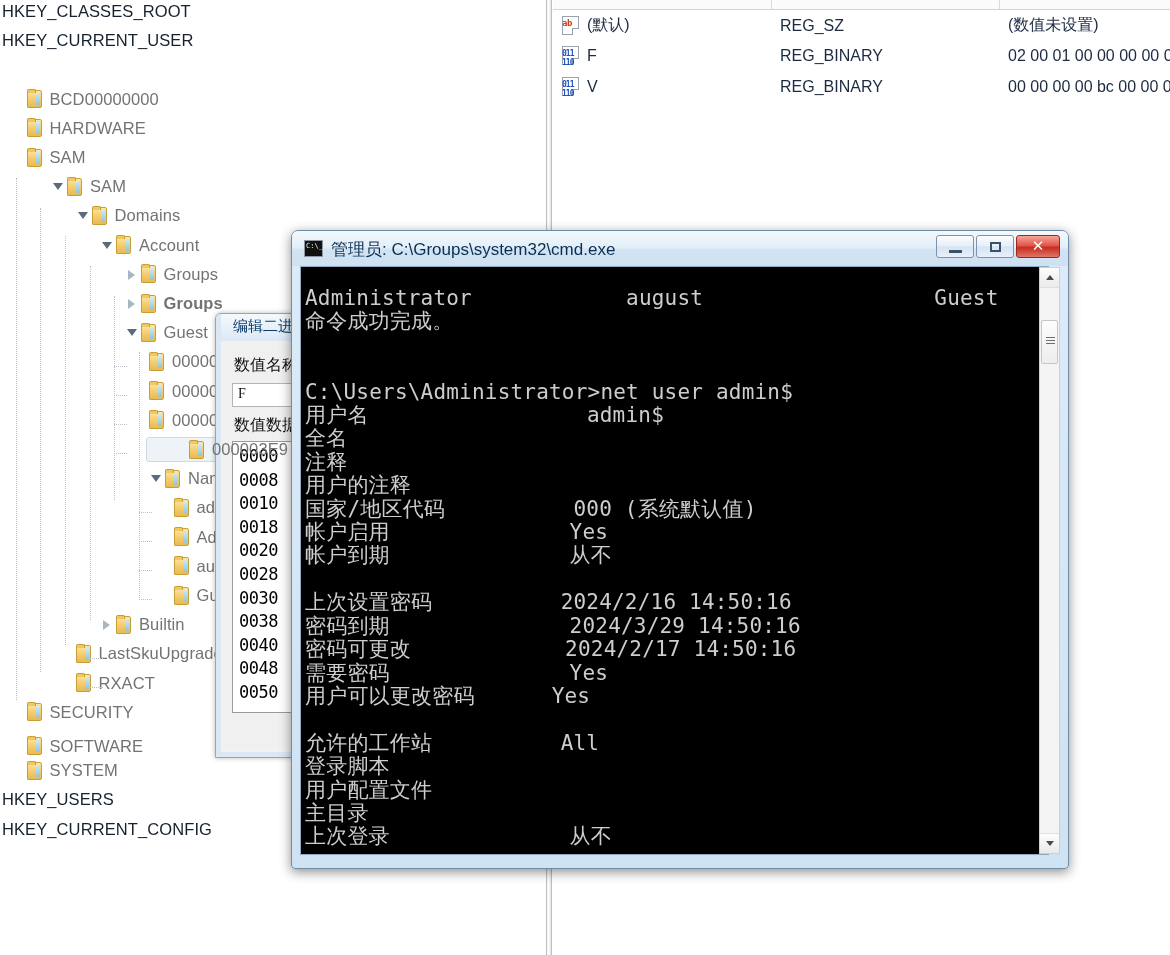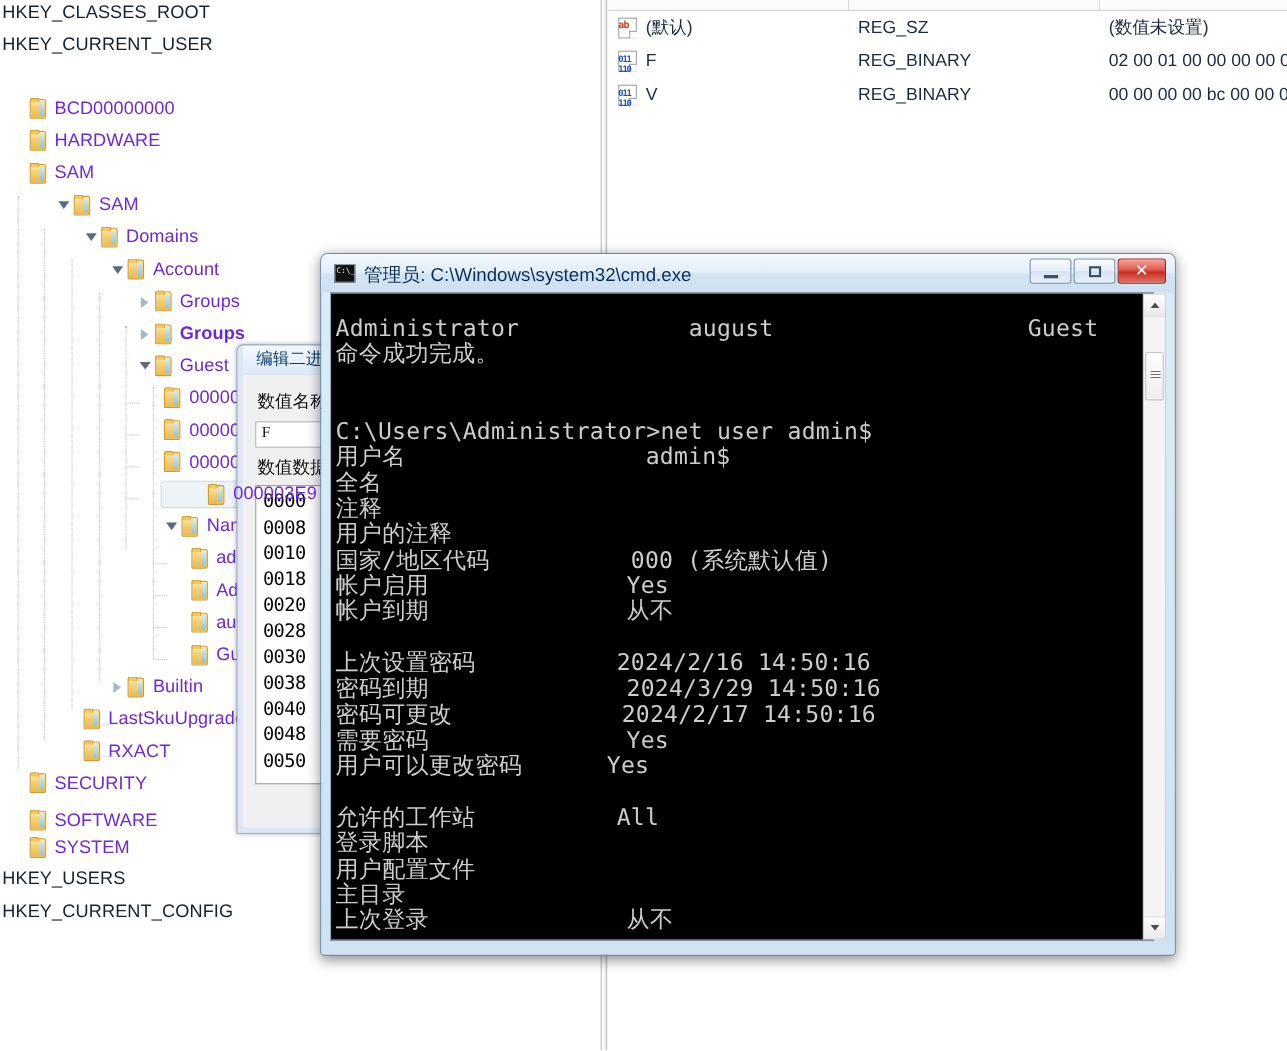--- a/index.html
+++ b/index.html
@@ -13,21 +13,21 @@
   
   #regtree{
     position:absolute;left:0;top:0;width:548px;height:955px;
     background:#ffffff;overflow:hidden;
   }
   .tnode{
     position:absolute;height:29px;display:flex;align-items:center;
     white-space:nowrap;
   }
   .tlabel{
-    font-size:16.5px;color:#6d28d9;letter-spacing:.1px;
+    font-size:16.5px;color:#737373;letter-spacing:.1px;
   }
   .troot .tlabel{color:#16212e;}
   .folder{
     width:17px;height:20px;margin-right:6px;position:relative;flex:none;
     display:inline-block;
   }
   .folder .back{
     position:absolute;left:0;top:1px;width:15px;height:18px;border-radius:1px 2px 2px 1px;
     background:linear-gradient(180deg,#fde8a9 0%,#f6cf72 45%,#eab951 100%);
     border:1px solid #c99e36;box-sizing:border-box;
@@ -529,21 +529,21 @@
 0048
 0050</div>
     </div>
   </div>
   <div class="frameedge"></div>
 </div>
 
 <div id="cmd">
   <div class="titlebar">
     <div class="cmdicon"></div>
-    <div class="title">管理员: C:\Windows\system32\cmd.exe</div>
+    <div class="title">管理员: C:\Groups\system32\cmd.exe</div>
     <div class="btns">
       <div class="wbtn min">
           <div class="g"></div>
         </div>
       <div class="wbtn max">
           <div class="g"></div>
         </div>
       <div class="wbtn close">
           <div class="g">✕</div>
         </div>

